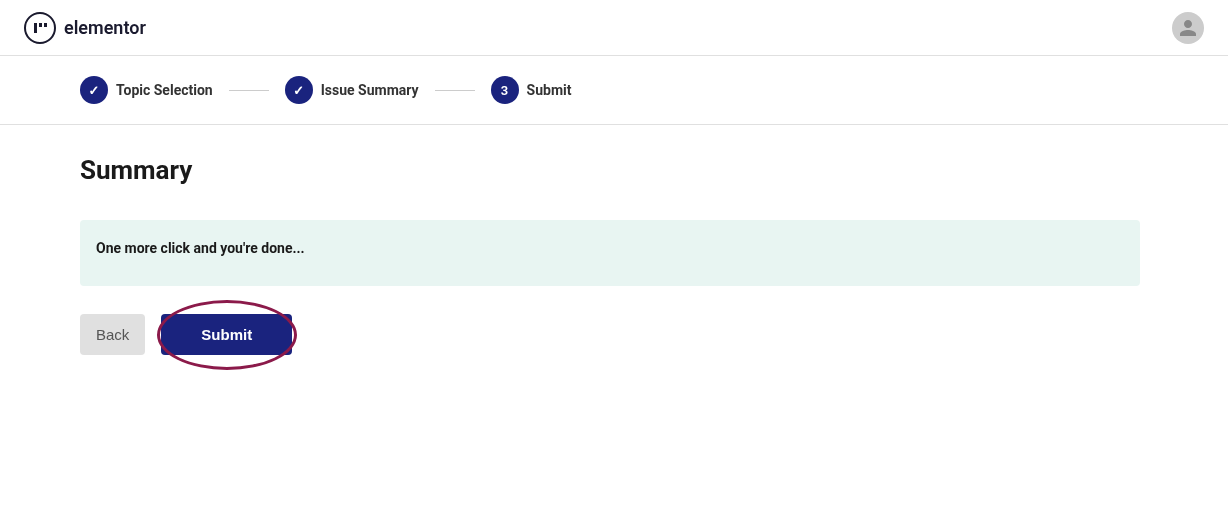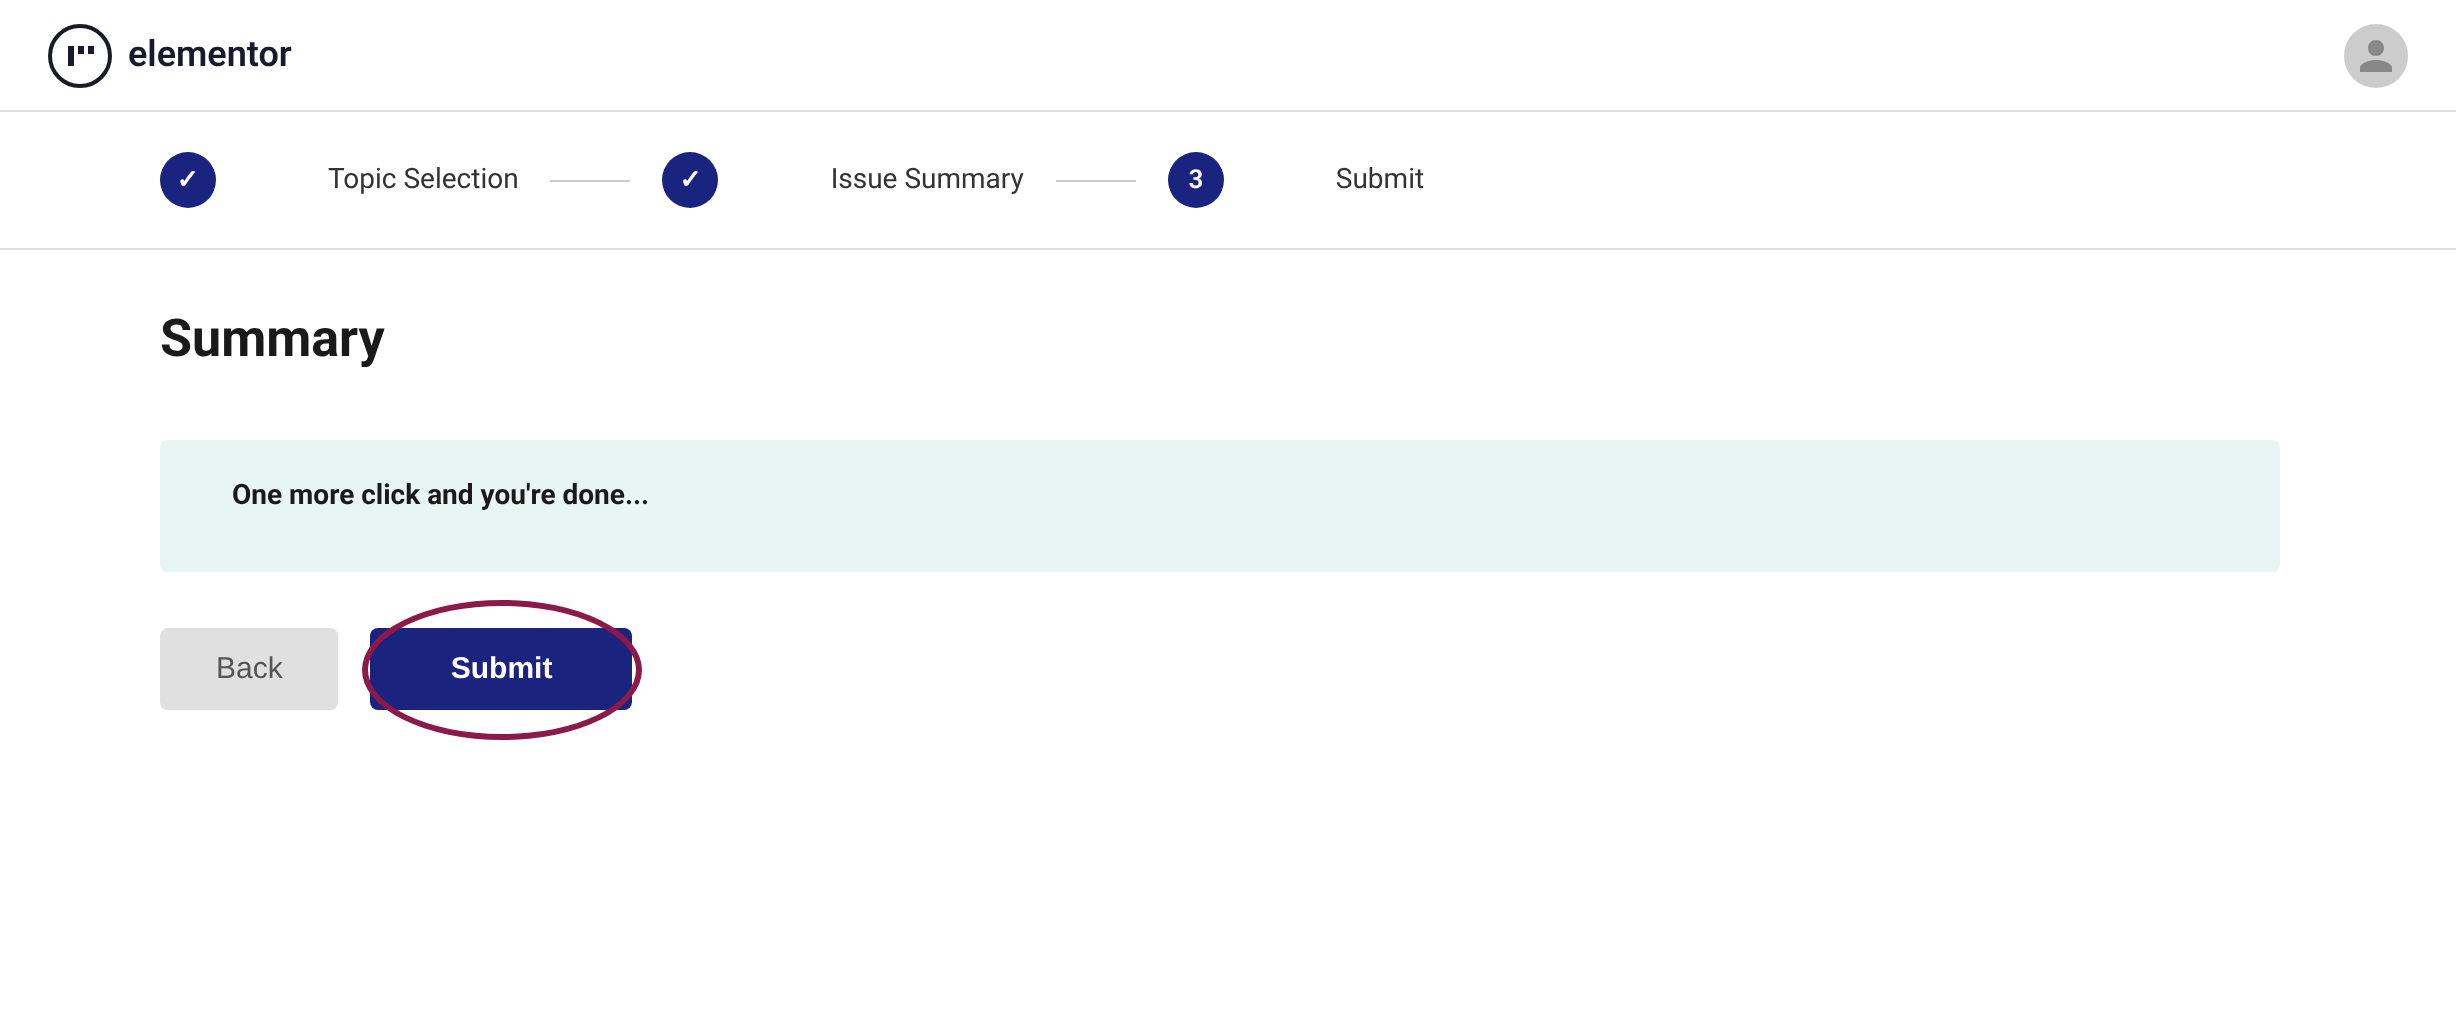--- a/index.html
+++ b/index.html
@@ -86,22 +86,21 @@
       background: #1a237e;
       color: #fff;
     }
     .step-circle.active {
       background: #1a237e;
       color: #fff;
     }
     .step-label {
       font-size: 14px;
       color: #333;
-      font-weight: 400;
-      margin-left: 48px;
+      font-weight: 700;
     }
     .step-divider {
       width: 40px;
       height: 1px;
       background: #ccc;
       margin: 0 4px;
     }
     .checkmark {
       font-size: 13px;
     }
@@ -114,21 +113,21 @@
       font-size: 26px;
       font-weight: 700;
       color: #1a1a1a;
       margin-bottom: 35px;
     }
 
     
     .info-box {
       background: #e8f5f2;
       border-radius: 4px;
-      padding: 20px 36px;
+      padding: 20px 16px;
       margin-bottom: 28px;
       max-width: 1060px;
     }
     .info-box-title {
       font-size: 14px;
       font-weight: 700;
       color: #1a1a1a;
       margin-bottom: 10px;
     }
     .info-box-text {
@@ -145,21 +144,21 @@
       display: flex;
       align-items: center;
       gap: 16px;
       position: relative;
     }
     .btn-back {
       background: #e0e0e0;
       color: #555;
       border: none;
       border-radius: 4px;
-      padding: 12px 28px;
+      padding: 12px 16px;
       font-size: 15px;
       cursor: pointer;
       font-weight: 500;
     }
     .btn-submit {
       background: #1a237e;
       color: #fff;
       border: none;
       border-radius: 4px;
       padding: 12px 40px;

